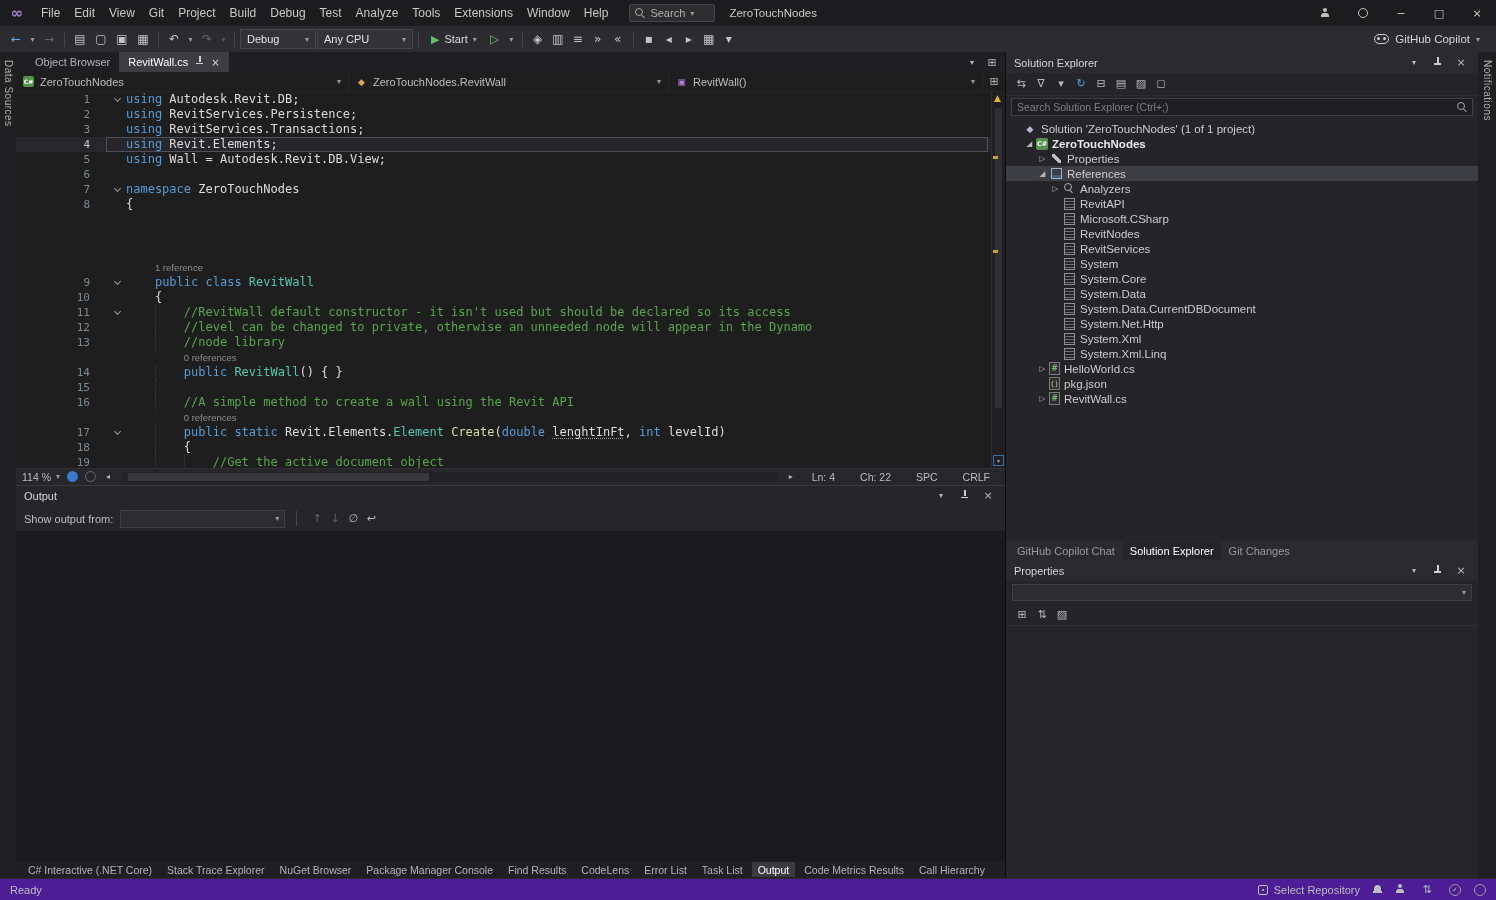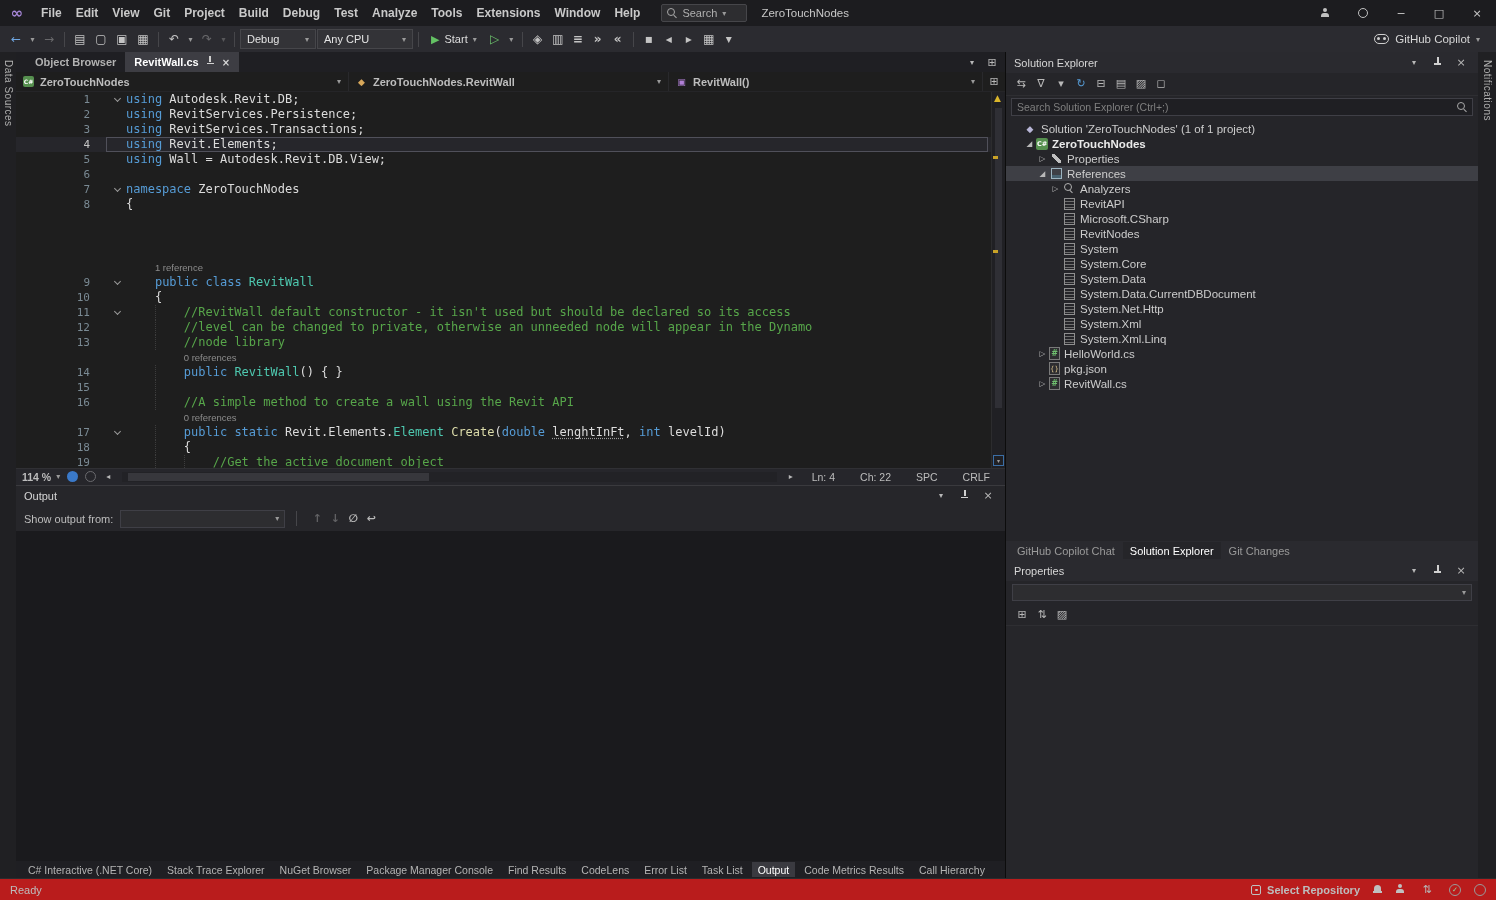--- a/index.html
+++ b/index.html
@@ -1,17 +1,17 @@
 <!DOCTYPE html>
 <html><head>
 <meta charset="utf-8">
 <style>
 *{margin:0;padding:0;box-sizing:border-box;}
 html,body{width:1496px;height:900px;overflow:hidden;background:#1e1e1e;color:#cccccc;font-family:"Liberation Sans",sans-serif;}
-.row{display:flex;align-items:center;font-weight:bold;}
+.row{display:flex;align-items:center;}
 .gi{font-family:"DejaVu Sans",sans-serif;color:#b8b8b8;font-size:11px;min-width:18px;text-align:center;line-height:18px;display:inline-block;}
 .gi.dis{opacity:.4}
 .gi.accent{color:#569cd6}
 
 
 .titlebar{height:26px;background:#1c1c1f;display:flex;align-items:center;font-size:12px;}
 .vslogo{width:34px;text-align:center;color:#a585d6;font-size:15px;font-weight:bold;font-family:"DejaVu Sans",sans-serif;}
 .menu-item{padding:0 7px;line-height:26px;color:#c9c9c9;}
 .searchbox{margin-left:14px;width:86px;height:18px;background:#2d2d30;border:1px solid #46464a;border-radius:2px;display:flex;align-items:center;padding:0 5px;color:#b0b0b0;font-size:11px;gap:5px;}
 .apptitle{margin-left:14px;color:#c8c8c8;font-size:11.5px;}
@@ -146,21 +146,21 @@
 
 .ptabs{height:19px;display:flex;background:#2a2a2f;align-items:center;padding-left:4px;gap:1px;font-size:11px;}
 .ptab{padding:2.5px 7px;color:#9a9a9a;}
 .ptab.active{color:#ffffff;background:#252529;}
 .pr-combo{margin:3px 6px;height:17px;background:#2d2d30;border:1px solid #3f3f46;display:flex;align-items:center;padding:0 5px;}
 .pr-combo .dd{margin-left:auto;}
 .pr-tools{height:22px;display:flex;gap:2px;padding:0 7px;align-items:center;border-bottom:1px solid #2e2e32;}
 .pr-body{height:252px;flex:none;background:#26262a;}
 
 
-.statusbar{height:22px;background:#b91c1c;display:flex;align-items:center;font-size:11px;color:#bdbdbd;padding:0 10px;border-top:1px solid #2b2b2e;}
+.statusbar{height:22px;background:#4c1d95;display:flex;align-items:center;font-size:11px;color:#bdbdbd;padding:0 10px;border-top:1px solid #2b2b2e;}
 .sb-right{margin-left:auto;display:flex;align-items:center;gap:13px;}
 .bellic{width:9px;height:10px;position:relative;display:inline-block;}
 .bellic::before{content:"";position:absolute;left:1px;top:1px;width:7px;height:6px;background:#c0c0c0;border-radius:3.5px 3.5px 0 0;}
 .bellic::after{content:"";position:absolute;left:0;top:7.5px;width:9px;height:1.5px;background:#c0c0c0;}
 .repoic{width:10px;height:10px;border:1.3px solid #c0c0c0;border-radius:2px;position:relative;display:inline-block;}
 .repoic::after{content:"";position:absolute;left:3px;top:3px;width:2.5px;height:2.5px;border-radius:50%;background:#c0c0c0;}
 .circ{width:12px;height:12px;border-radius:50%;border:1.3px solid #9a9a9a;display:inline-flex;align-items:center;justify-content:center;font-size:7px;color:#9ad09a;font-family:"DejaVu Sans",sans-serif;}
 </style>
 </head>
 <body>
@@ -458,20 +458,25 @@
           <span class="tlabel">Microsoft.CSharp</span>
         </div>
         <div class="trow" style="padding-left: 43px;">
           <span class="tarrow"></span>
           <span class="ic ic-asm"></span>
           <span class="tlabel">RevitNodes</span>
         </div>
         <div class="trow" style="padding-left: 43px;">
           <span class="tarrow"></span>
           <span class="ic ic-asm"></span>
+          <span class="tlabel">RevitServices</span>
+        </div>
+        <div class="trow" style="padding-left: 43px;">
+          <span class="tarrow"></span>
+          <span class="ic ic-asm"></span>
           <span class="tlabel">System</span>
         </div>
         <div class="trow" style="padding-left: 43px;">
           <span class="tarrow"></span>
           <span class="ic ic-asm"></span>
           <span class="tlabel">System.Core</span>
         </div>
         <div class="trow" style="padding-left: 43px;">
           <span class="tarrow"></span>
           <span class="ic ic-asm"></span>

